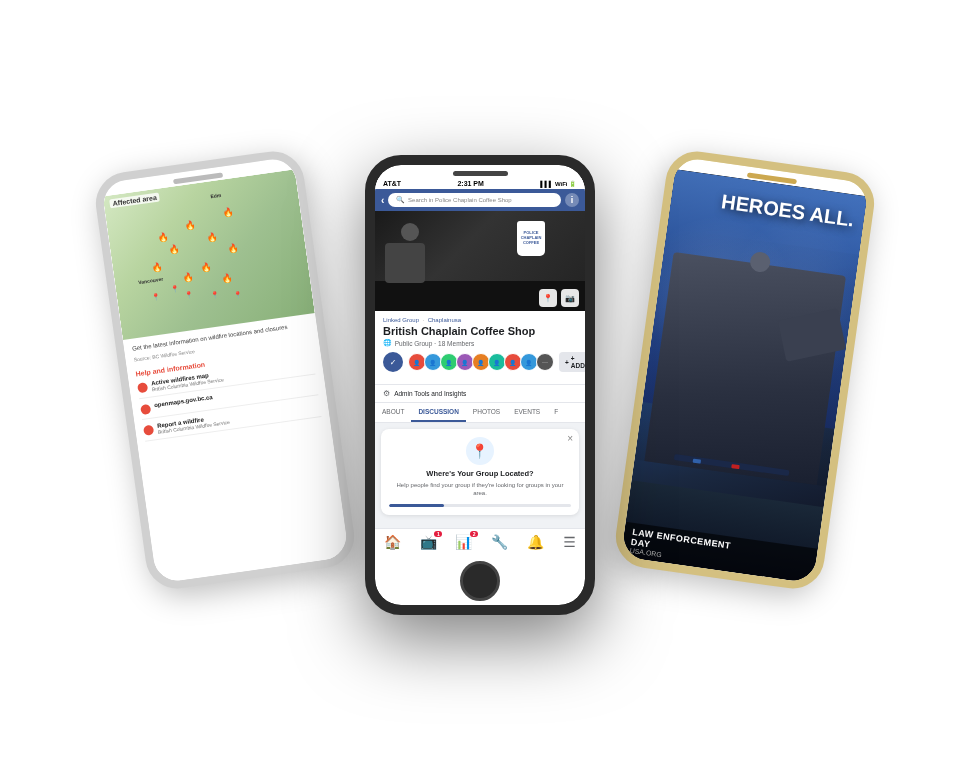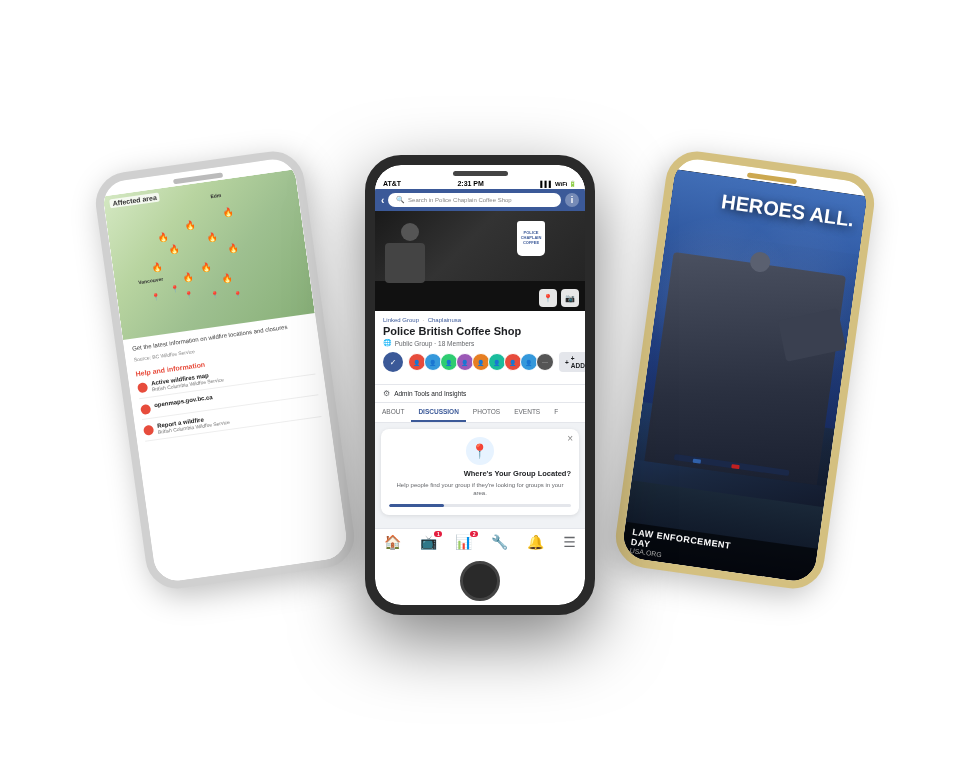--- a/index.html
+++ b/index.html
@@ -543,21 +543,20 @@
       justify-content: center;
       margin: 0 auto 4px;
       font-size: 14px;
     }
 
     .fb-location-title {
       font-size: 7.5px;
       font-weight: bold;
       color: #1c1e21;
       margin-bottom: 3px;
-      text-align: right;
     }
 
     .fb-location-desc {
       font-size: 6px;
       color: #65676b;
       line-height: 1.4;
       margin-bottom: 6px;
     }
 
     .fb-progress-bar {
@@ -770,21 +769,21 @@
             <div class="fb-cover-icon-btn">📷</div>
           </div>
         </div>
 
         <div class="fb-group-info">
           <div class="fb-linked-group">
             <span>Linked Group</span>
             &nbsp;·&nbsp;
             <span style="color:#3b5998;cursor:pointer;">Chaplainusa</span>
           </div>
-          <div class="fb-group-name">Police British Coffee Shop</div>
+          <div class="fb-group-name">British Chaplain Coffee Shop</div>
           <div class="fb-group-meta">
             <span class="fb-globe-icon">🌐</span>
             <span class="fb-group-meta-text">
               <span>Public Group</span> · <span>18 Members</span>
             </span>
           </div>
 
           <div class="fb-member-row">
             <div class="fb-checkmark-avatar">✓</div>
             <div class="fb-avatar" style="background:#e74c3c;margin-left:2px;">👤</div>

